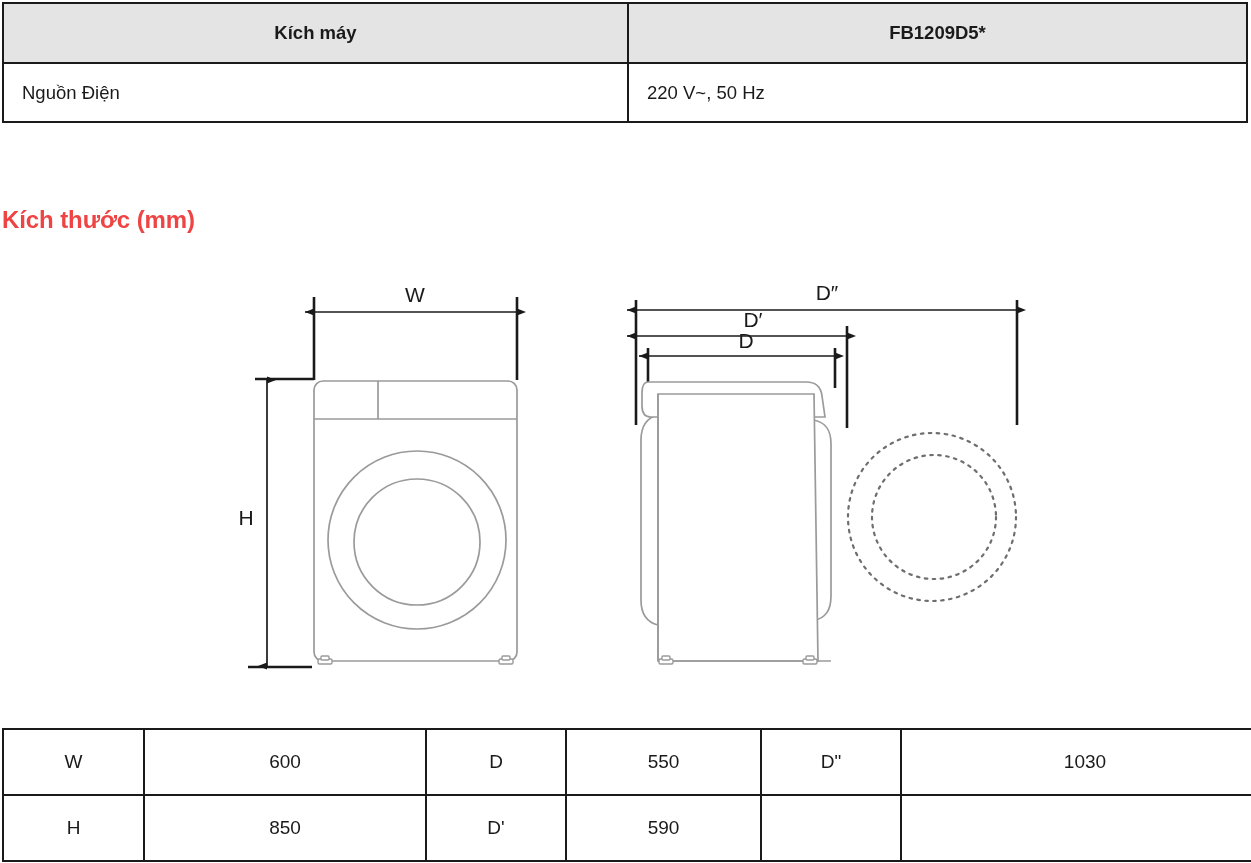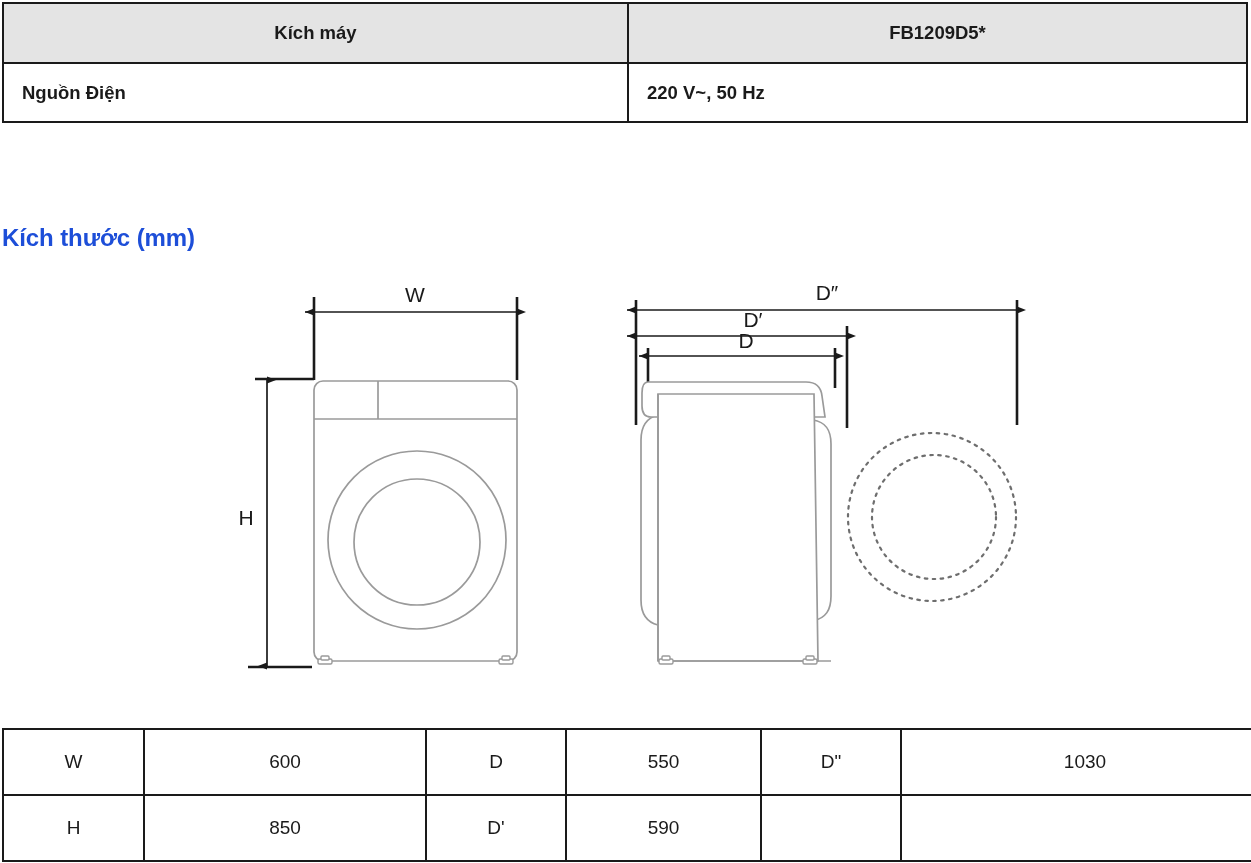--- a/index.html
+++ b/index.html
@@ -20,42 +20,42 @@
     position: absolute;
     left: 2px; top: 2px;
     width: 1246px;
     border-collapse: collapse;
     table-layout: fixed;
   }
   .spec-table td, .spec-table th {
     border: 2px solid #1a1a1a;
     padding: 0 18px;
     font-size: 18.5px;
-    font-weight: bold;
+    font-weight: normal;
     height: 59px;
     vertical-align: middle;
   }
   .spec-table .col-label { width: 625px; }
   .spec-table thead th {
     background: #e4e4e4;
     font-weight: bold;
     text-align: center;
     height: 60px;
   }
   .spec-table tbody td.val { text-align: left; }
   .spec-table tbody td.key { text-align: left; }
 
   
   .section-heading {
     position: absolute;
-    left: 2px; top: 224px;
+    left: 2px; top: 206px;
     font-size: 24px;
     font-weight: bold;
     letter-spacing: -0.1px;
-    color: #1d4ed8;
+    color: #ef4444;
   }
 
   
   .drawing {
     position: absolute;
     left: 0; top: 270px;
     width: 1251px; height: 430px;
   }
   .drawing svg { display: block; }
 

